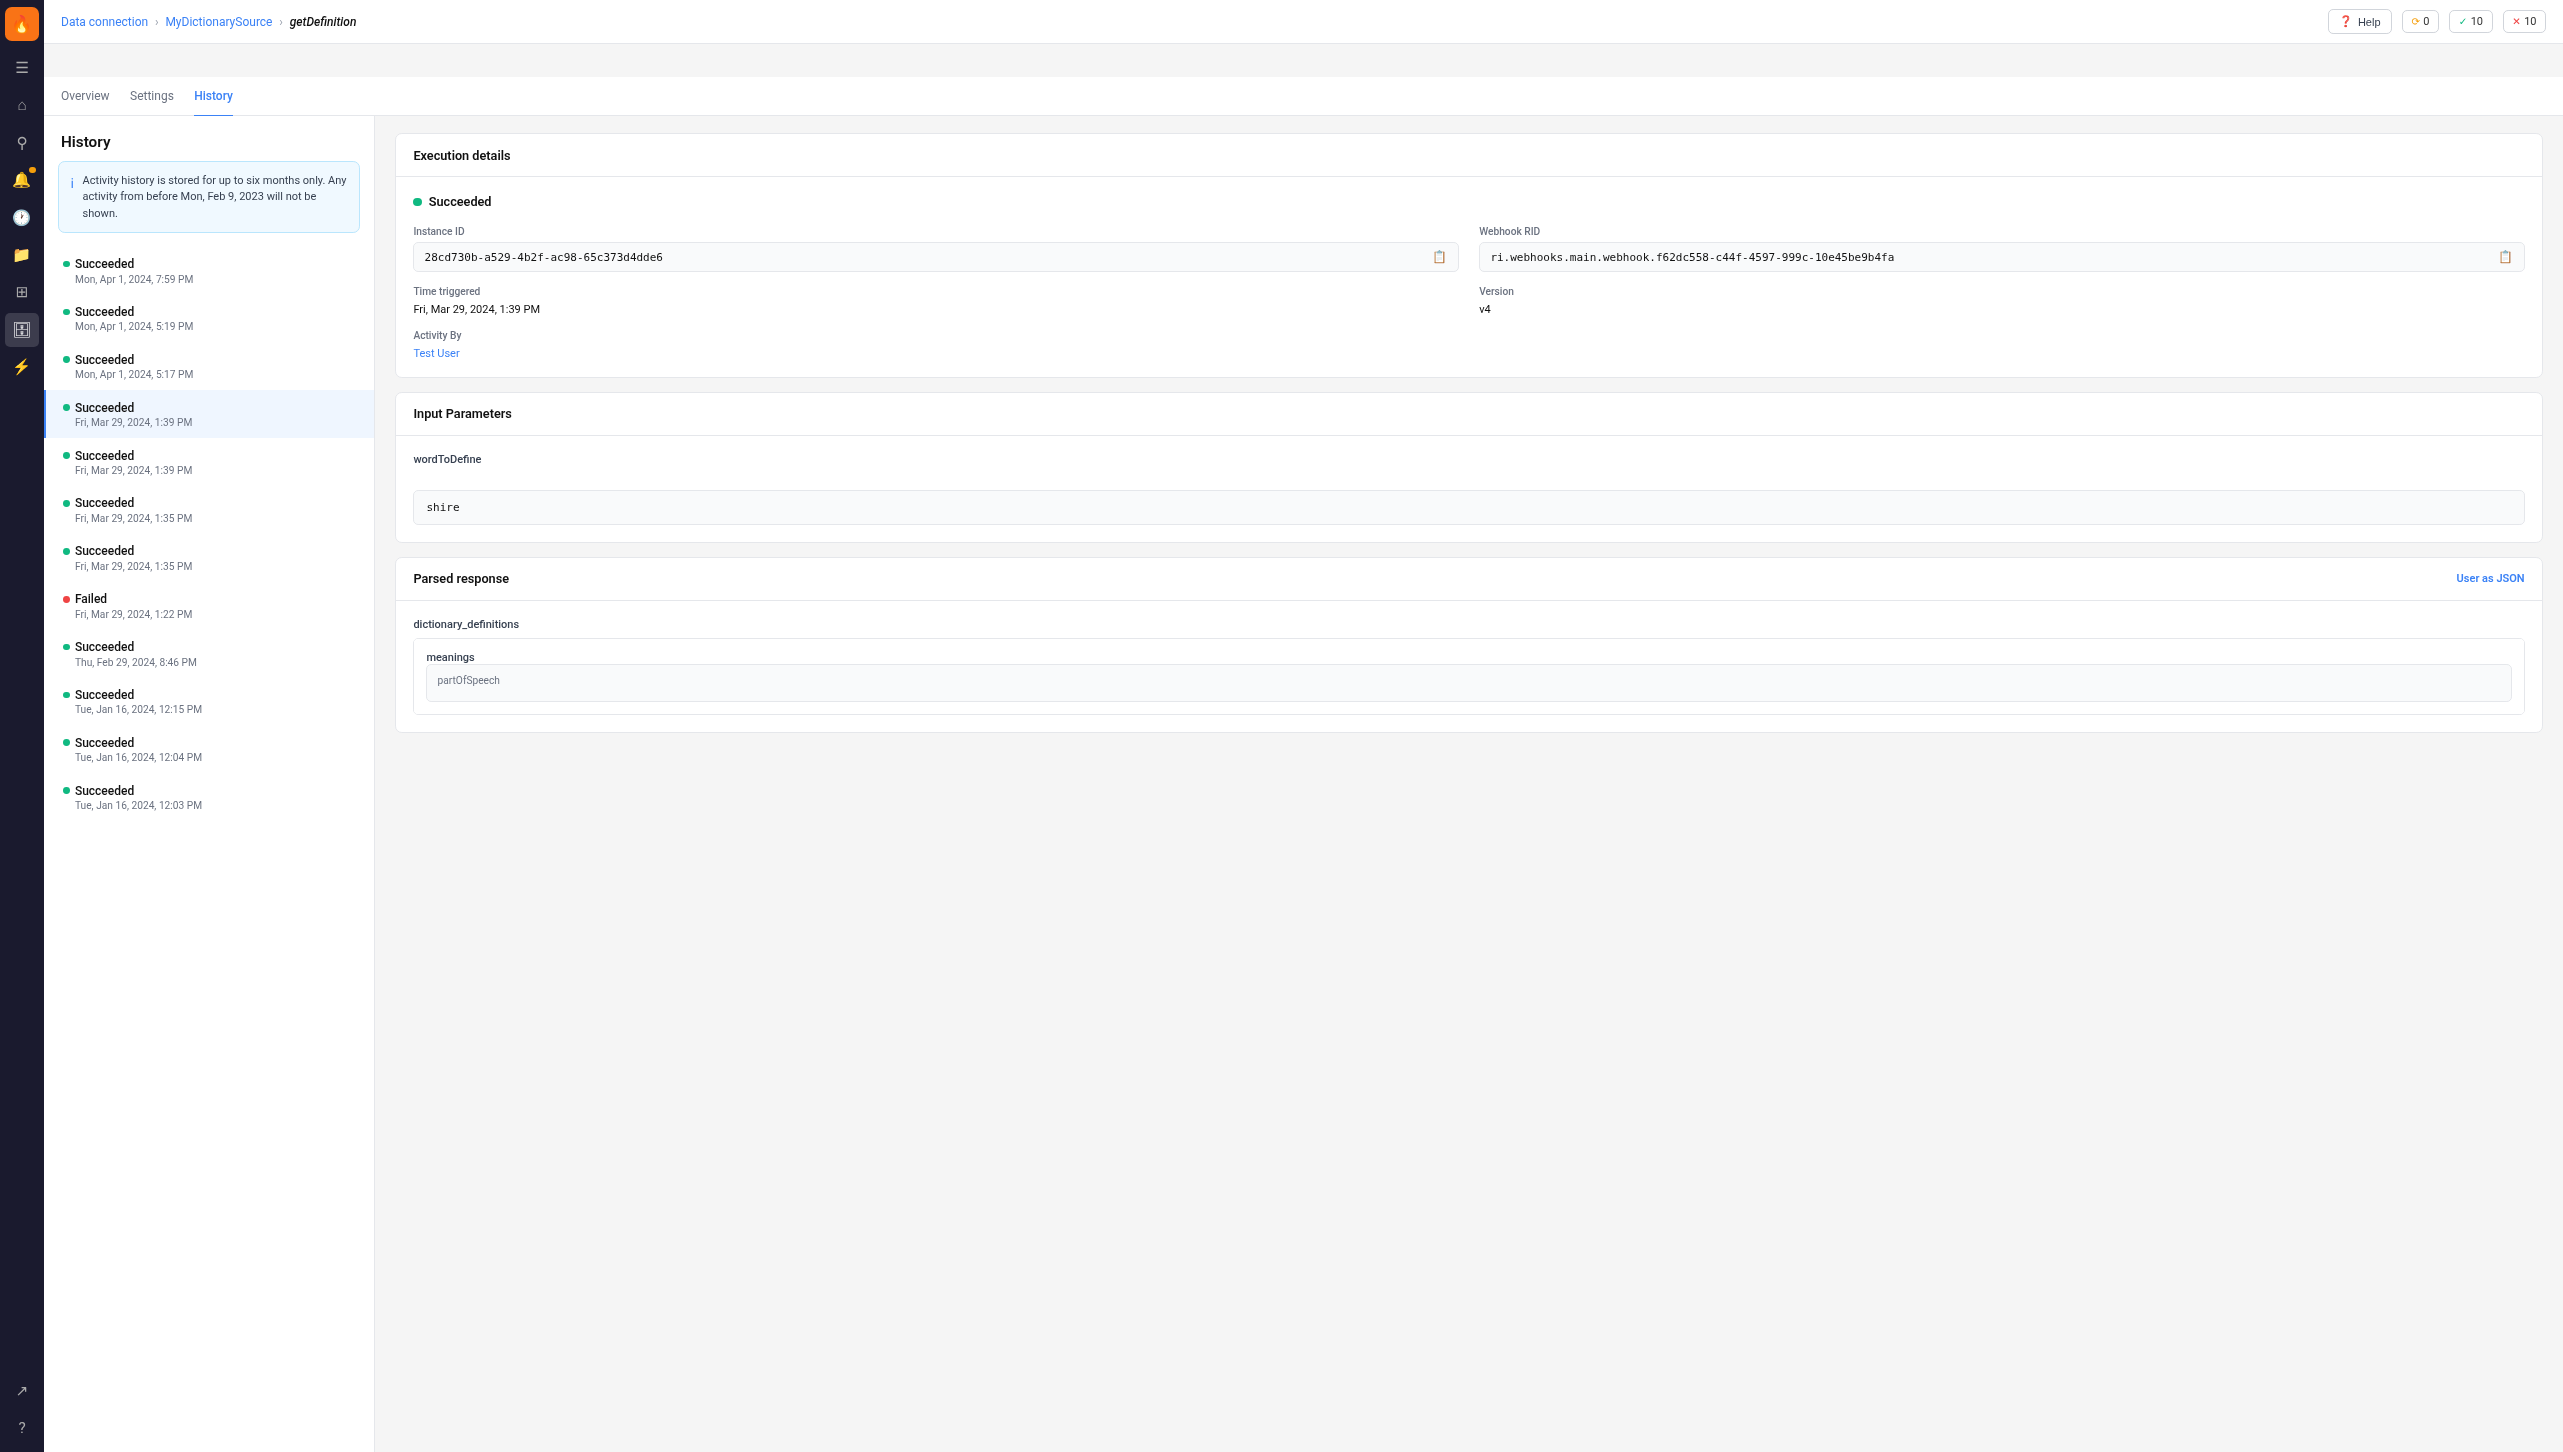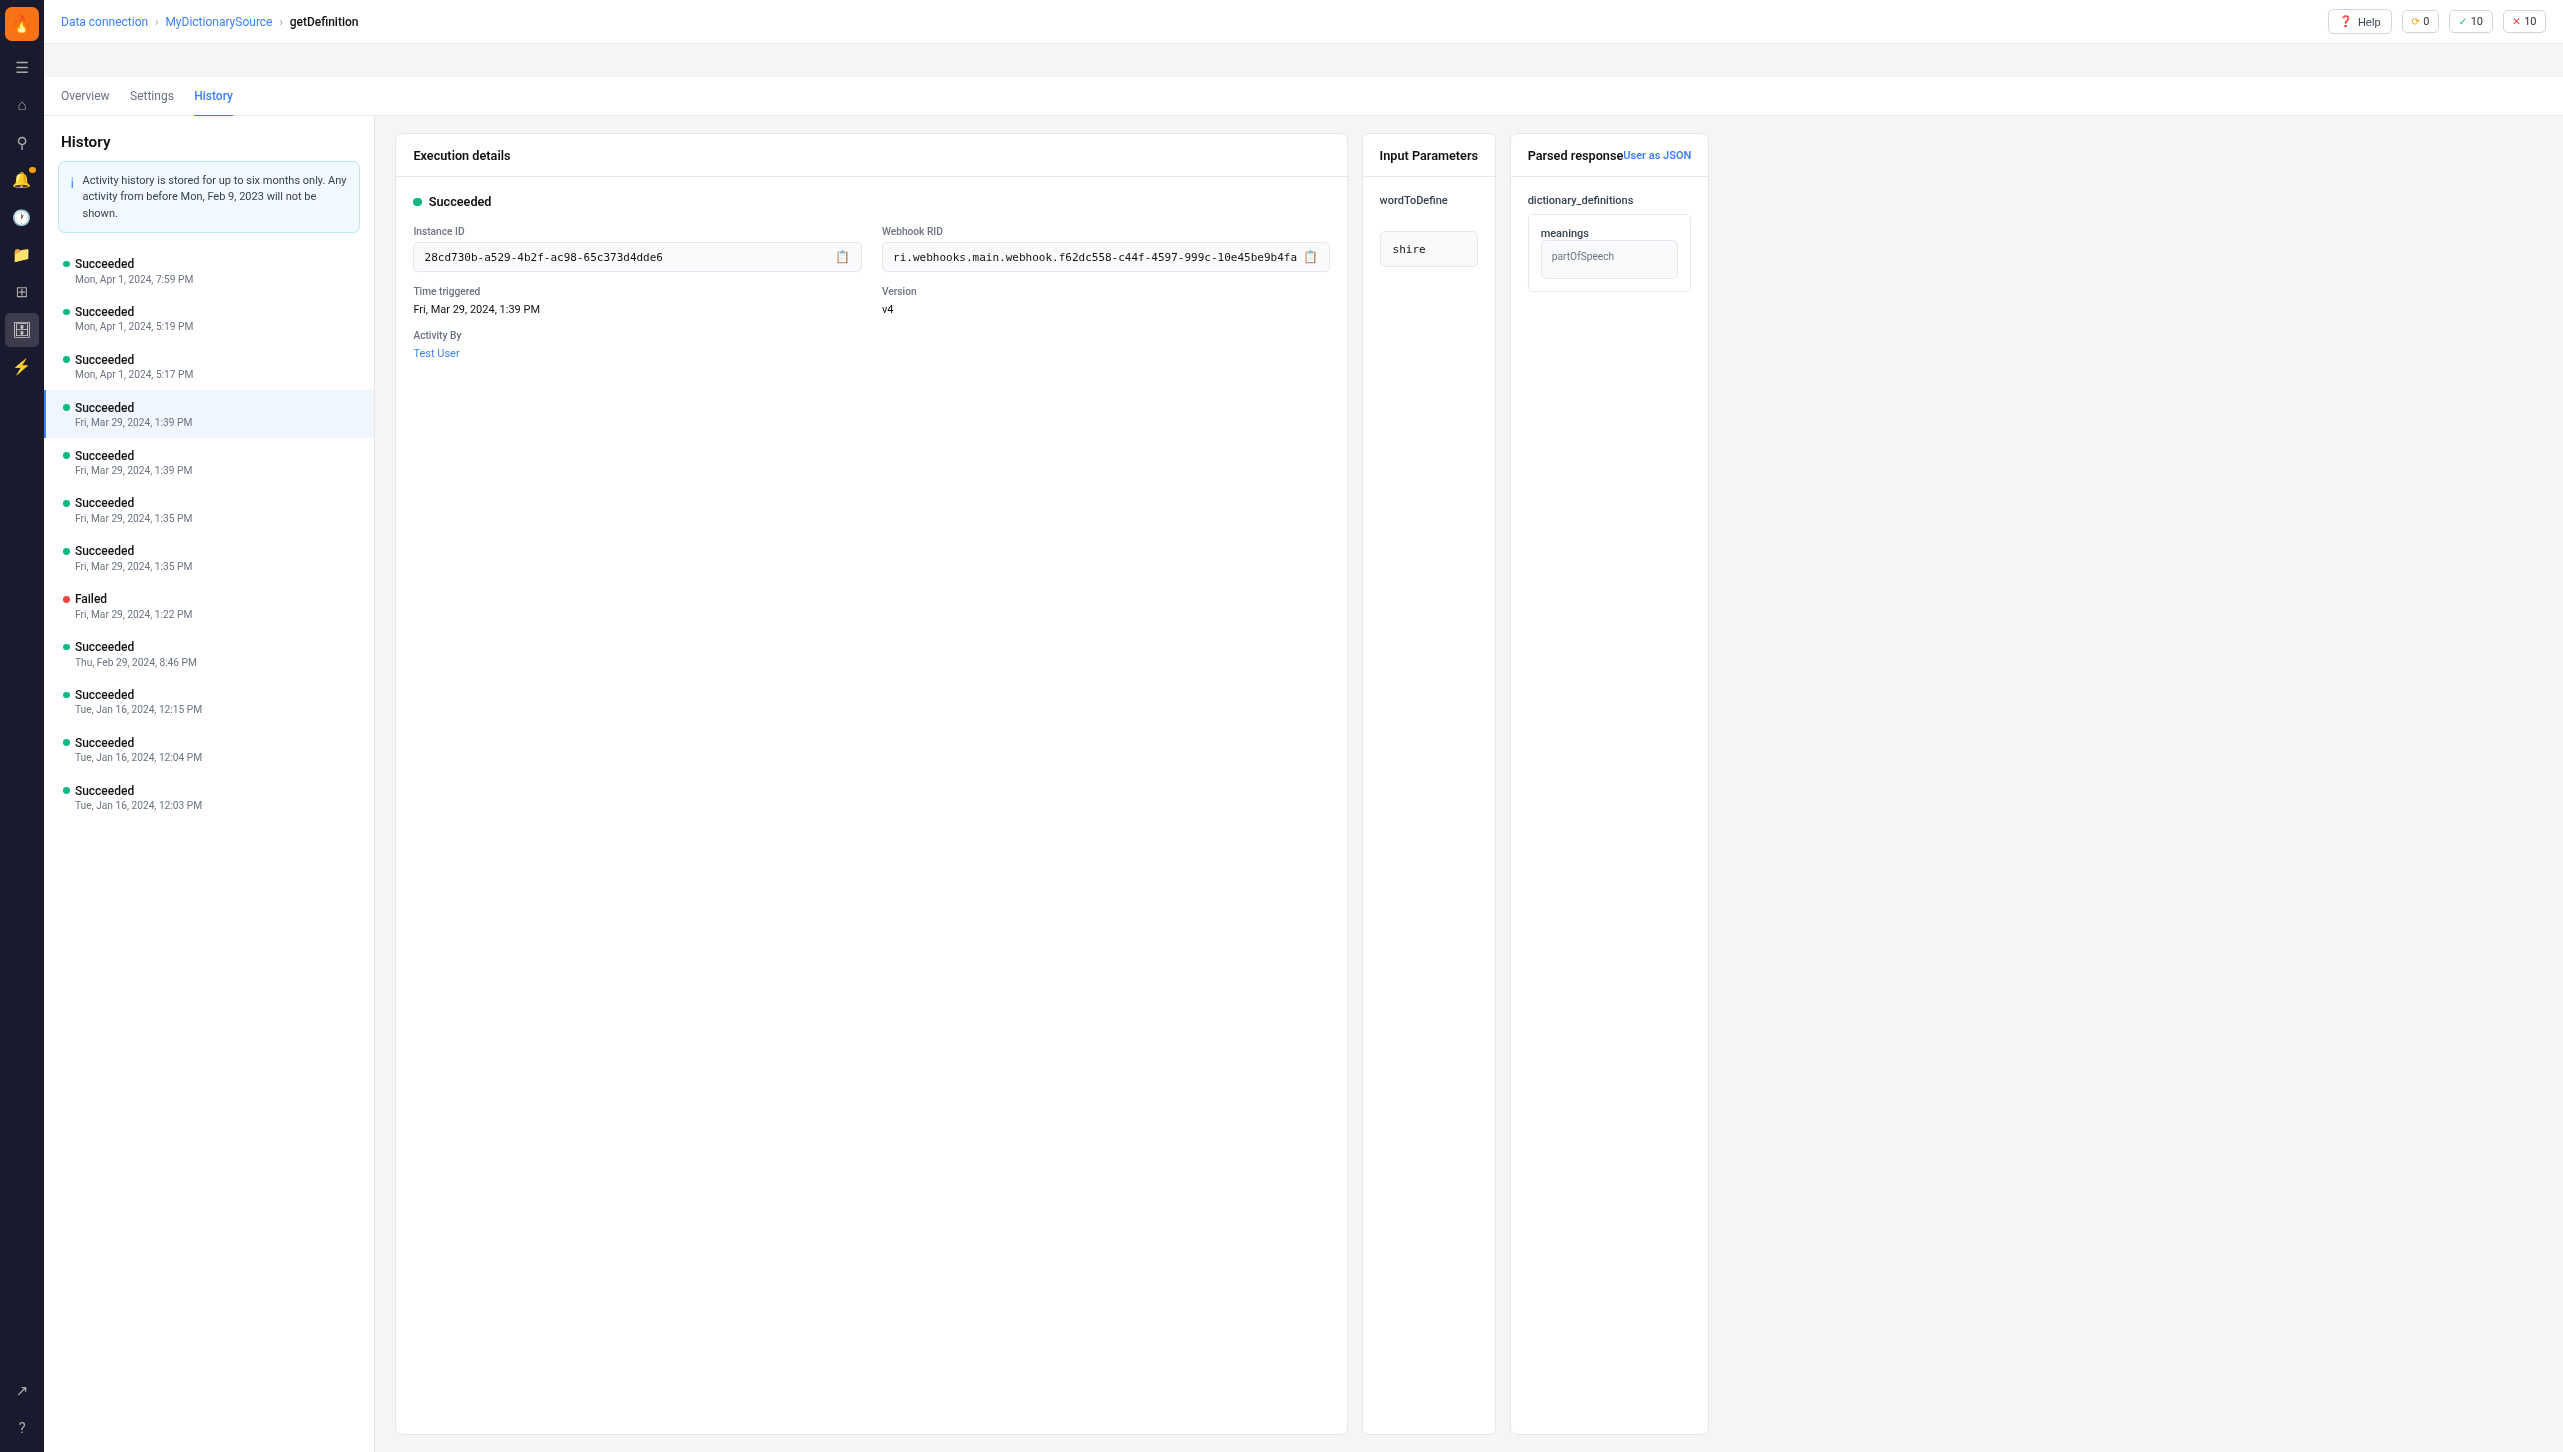--- a/index.html
+++ b/index.html
@@ -73,21 +73,21 @@
       flex-shrink: 0;
     }
     .breadcrumb {
       display: flex;
       align-items: center;
       gap: 6.8px;
       font-size: 12px;
       color: #6b7280;
     }
     .breadcrumb .separator { color: #9ca3af; }
-    .breadcrumb .current { color: #111; font-weight: 500; }
+    .breadcrumb .current { color: #111; font-weight: 500; font-style: italic; }
     .topbar-actions {
       margin-left: auto;
       display: flex;
       align-items: center;
       gap: 10.2px;
     }
     .help-btn {
       display: flex;
       align-items: center;
       gap: 5.1px;
@@ -216,20 +216,21 @@
     .history-item .status-text.success { color: #111; }
     .history-item .status-text.failed { color: #111; }
 
     
     .detail-pane {
       flex: 1;
       overflow-y: auto;
       padding: 17px 20.4px;
       background: #f5f5f5;
       display: flex;
+      flex-direction: column;
       gap: 13.6px;
     }
     .detail-card {
       background: #fff;
       border: 0.8px solid #e5e7eb;
       border-radius: 6.8px;
       overflow: hidden;
     }
     .detail-card-header {
       padding: 13.6px 17px;

